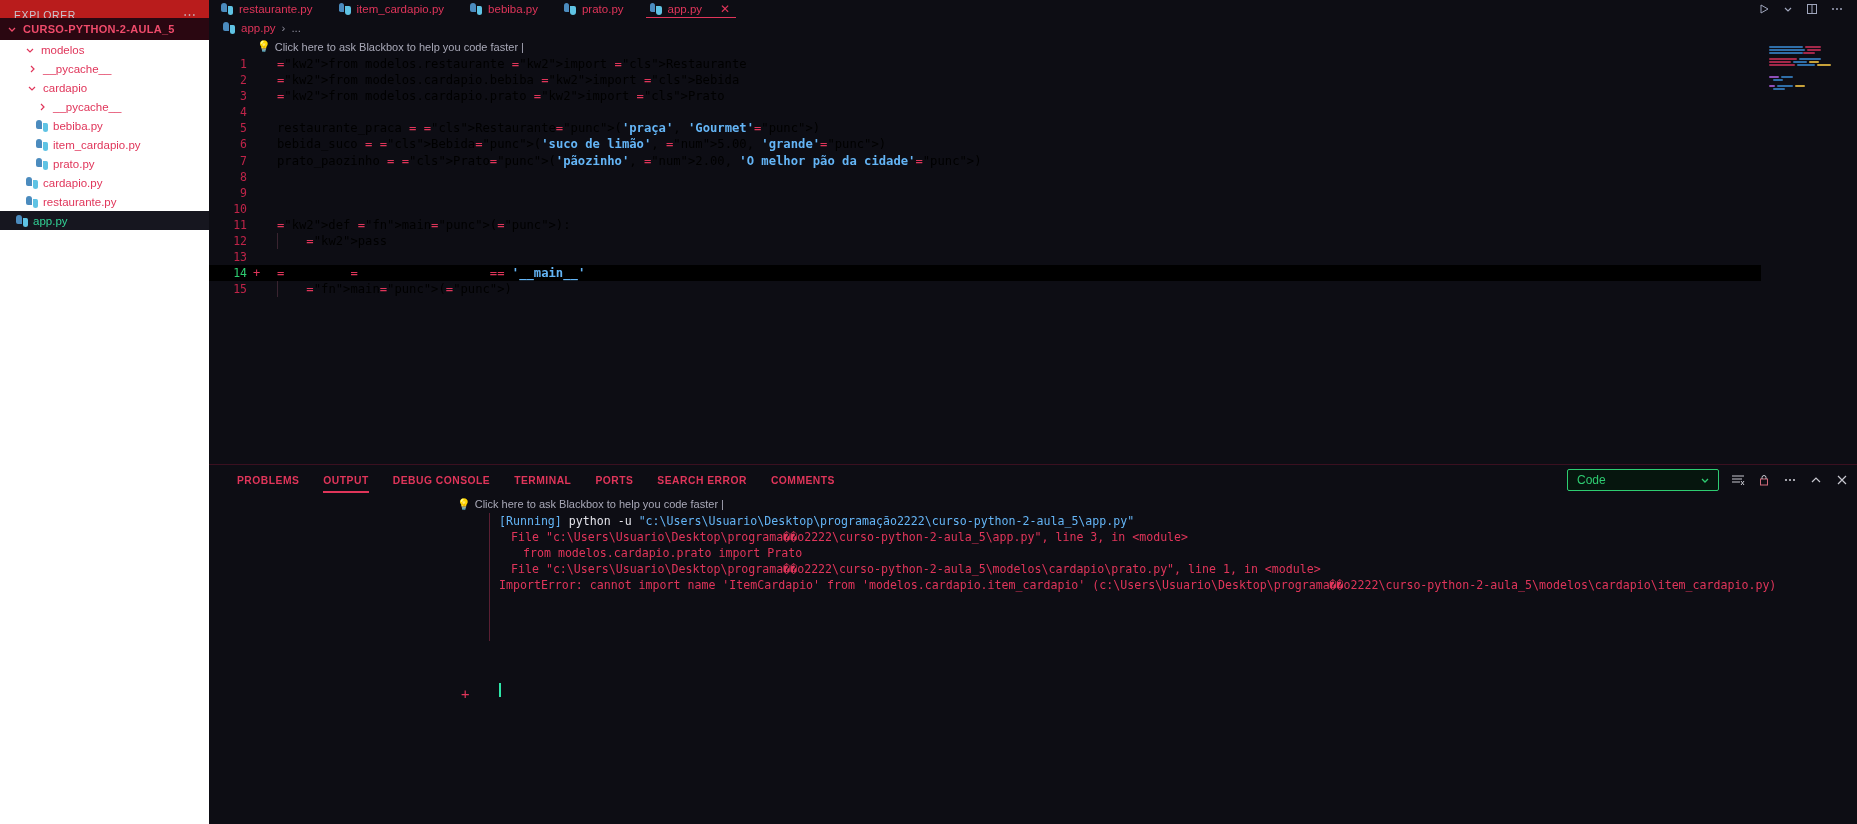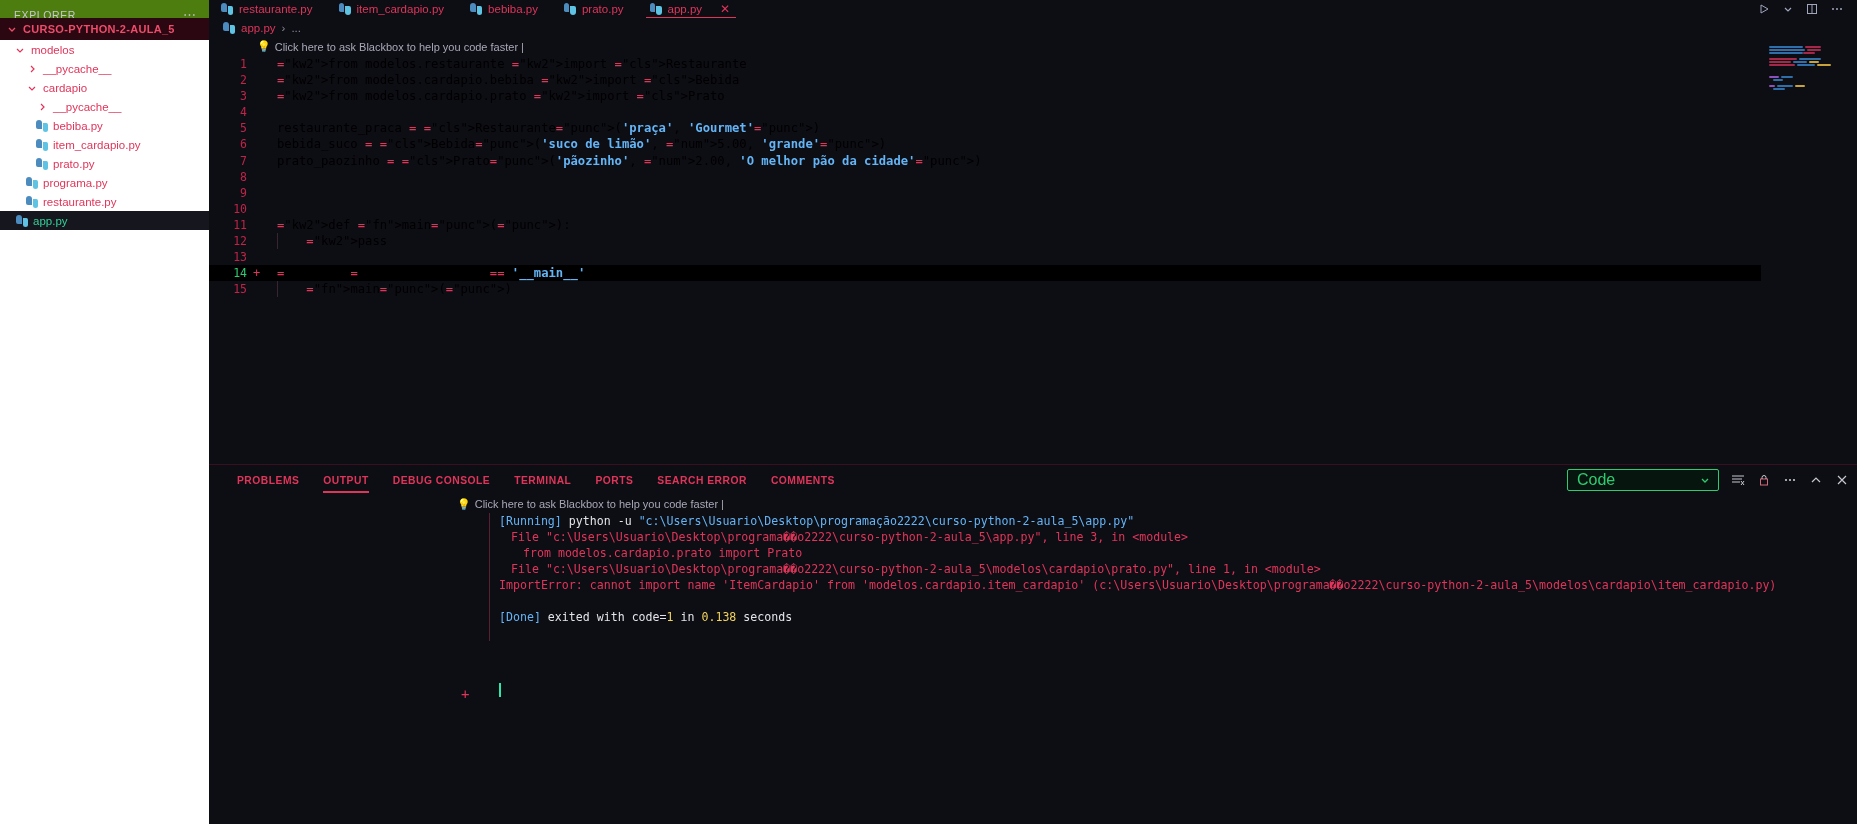--- a/index.html
+++ b/index.html
@@ -11,21 +11,21 @@
   }
   body { display: flex; flex-direction: column; }
 
   
   .top-row { display: flex; height: 18px; flex: 0 0 18px; }
 
   .explorer-header {
     width: 209px; flex: 0 0 209px;
     display: flex; align-items: center; justify-content: space-between;
     padding: 12px 12px 0 14px;
-    background: #4d7c0f;
+    background: #b91c1c;
   }
   .explorer-title {
     font-size: 10.5px; letter-spacing: .6px; color: #c8c8d0;
   }
   .explorer-dots { color: #c8c8d0; font-size: 13px; line-height: 6px; letter-spacing:1px;}
 
   .tabbar {
     flex: 1; display: flex; align-items: stretch;
     background: #0d0d14; position: relative;
   }
@@ -150,21 +150,21 @@
   .p-tab.active::after {
     content:""; position:absolute; left:0; right:0; bottom:-2px;
     height:1.5px; background:#e0355a;
   }
   .panel-actions {
     position:absolute; right: 8px; top:0; bottom:0;
     display:flex; align-items:center; gap: 12px;
   }
   .code-select {
     width: 152px; height: 22px; border:1px solid #2ecc71; border-radius:2px;
-    background:#06160e; color:#2ecc71; font-size:16px;
+    background:#06160e; color:#2ecc71; font-size:12px;
     display:flex; align-items:center; justify-content:space-between;
     padding: 0 7px 0 9px;
   }
   .pa-icon { color:#c8c8d0; display:flex; align-items:center; }
 
   .panel-body {
     flex:1 1 auto; position:relative; overflow:hidden;
     font-family:"DejaVu Sans Mono", monospace;
     font-size: 11.6px; line-height: 16px;
   }
@@ -260,21 +260,21 @@
   <div class="sidebar">
     <div class="root-row">
       <span class="chev">
         <svg width="10" height="10" viewBox="0 0 10 10">
             <path d="M2 4 L5 7 L8 4" fill="none" stroke="#ef4b6b" stroke-width="1.3"></path>
           </svg>
       </span>
       <span>CURSO-PYTHON-2-AULA_5</span>
     </div>
     <div id="tree">
-        <div class="tree-row" style="padding-left: 14px;">
+        <div class="tree-row" style="padding-left: 24px;">
           <span class="chev">
             <svg width="10" height="10" viewBox="0 0 10 10">
               <path d="M2 4 L5 7 L8 4" fill="none" stroke="#e0355a" stroke-width="1.2"></path>
             </svg>
           </span>
           <span class="label">modelos</span>
         </div>
         <div class="tree-row" style="padding-left: 26px;">
           <span class="chev">
             <svg width="10" height="10" viewBox="0 0 10 10">
@@ -306,21 +306,21 @@
         <div class="tree-row" style="padding-left: 36px;">
           <span class="pyicon"></span>
           <span class="label">item_cardapio.py</span>
         </div>
         <div class="tree-row" style="padding-left: 36px;">
           <span class="pyicon"></span>
           <span class="label">prato.py</span>
         </div>
         <div class="tree-row" style="padding-left: 26px;">
           <span class="pyicon"></span>
-          <span class="label">programa.py</span>
+          <span class="label">cardapio.py</span>
         </div>
         <div class="tree-row" style="padding-left: 26px;">
           <span class="pyicon"></span>
           <span class="label">restaurante.py</span>
         </div>
         <div class="tree-row selected" style="padding-left: 16px;">
           <span class="pyicon"></span>
           <span class="label">app.py</span>
         </div>
       </div>
@@ -444,21 +444,20 @@
           <span>Click here to ask Blackbox to help you code faster |</span>
         </div>
         <div class="term-strip"></div>
         <div class="term-lines" id="termlines">
             <div class="t-line"><span class="run-blue">[Running] </span><span class="run-white">python -u </span><span class="run-blue">"c:\Users\Usuario\Desktop\programação2222\curso-python-2-aula_5\app.py"</span></div>
             <div class="t-line ind1">File "c:\Users\Usuario\Desktop\programa��o2222\curso-python-2-aula_5\app.py", line 3, in &lt;module&gt;</div>
             <div class="t-line ind2">from modelos.cardapio.prato import Prato</div>
             <div class="t-line ind1">File "c:\Users\Usuario\Desktop\programa��o2222\curso-python-2-aula_5\modelos\cardapio\prato.py", line 1, in &lt;module&gt;</div>
             <div class="t-line">ImportError: cannot import name 'ItemCardapio' from 'modelos.cardapio.item_cardapio' (c:\Users\Usuario\Desktop\programa��o2222\curso-python-2-aula_5\modelos\cardapio\item_cardapio.py)</div>
             <div class="t-line">&nbsp;</div>
-            <div class="t-line"><span class="done-label">[Done]</span><span class="run-white"> exited with </span><span class="run-white">code=</span><span class="done-num">1</span><span class="run-white"> in </span><span class="done-num">0.138</span><span class="run-white"> seconds</span></div>
           </div>
         <div class="term-plus">+</div>
         <div class="term-cursor"></div>
       </div>
     </div>
 
   </div>
 </div>
 
 </body></html>

